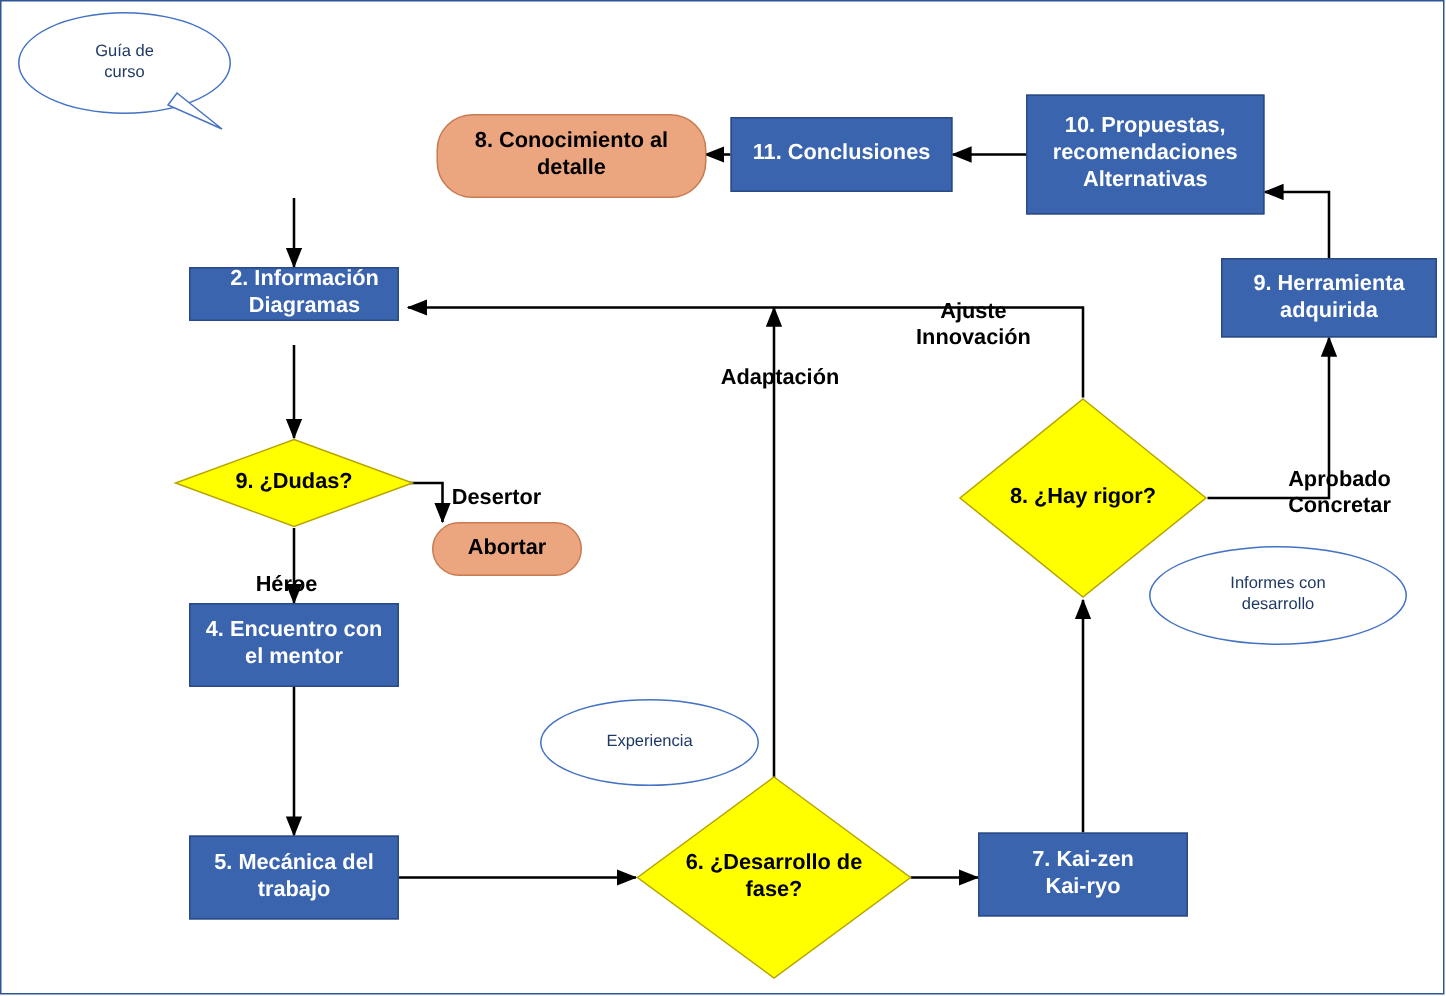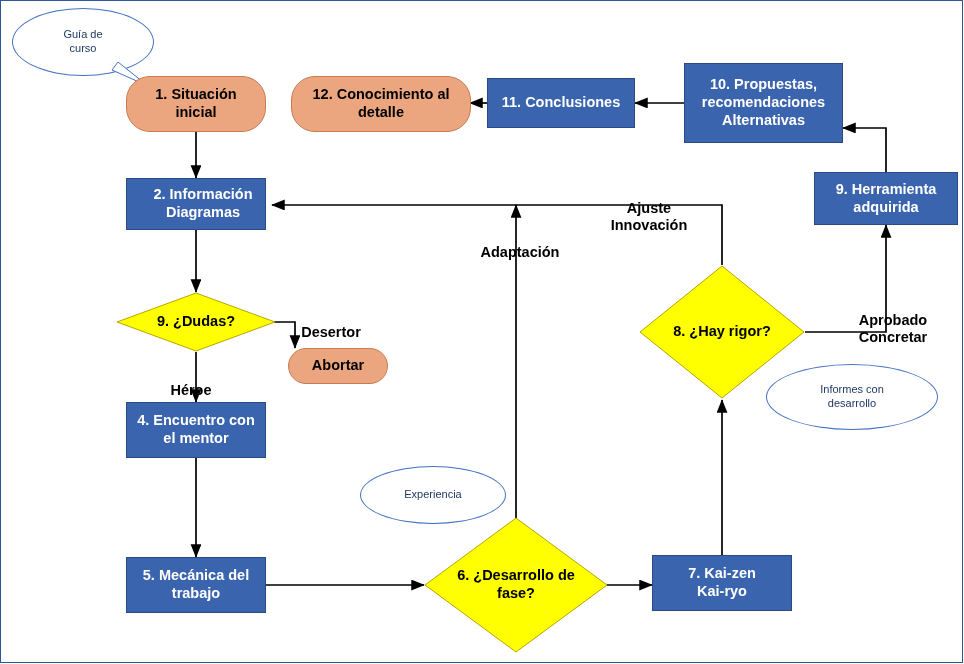--- a/index.html
+++ b/index.html
@@ -149,46 +149,42 @@
   </svg>
 
   <div class="callout" style="left:12px; top:8px; width:142px; height:68px;">
     <span style="white-space: pre-line;">Guía de
 curso</span>
   </div>
   <svg class="wires" viewBox="0 0 964 664">
     <path d="M118,62 L148,86 L112,70 z" fill="#ffffff" stroke="#4472c4" stroke-width="1"></path>
   </svg>
 
-  <div class="node pill" style="left:126px; top:76px; width:140px; height:56px;">
-    <span style="white-space: pre-line;">1. Situación
-inicial</span>
-  </div>
 
   <div class="node pill" style="left:291px; top:76px; width:180px; height:56px;">
-    <span style="white-space: pre-line;">12. Conocimiento al
+    <span style="white-space: pre-line;">8. Conocimiento al
 detalle</span>
   </div>
 
   <div class="node rect" style="left:487px; top:78px; width:148px; height:50px;">
     <span style="white-space: pre-line;">11. Conclusiones</span>
   </div>
 
   <div class="node rect" style="left:684px; top:63px; width:159px; height:80px;">
     <span style="white-space: pre-line;">10. Propuestas,
 recomendaciones
 Alternativas</span>
   </div>
 
   <div class="node rect" style="left:814px; top:172px; width:144px; height:53px;">
     <span style="white-space: pre-line;">9. Herramienta
 adquirida</span>
   </div>
 
-  <div class="node rect" style="left:126px; top:178px; width:140px; height:52px;padding-left:18px;">
+  <div class="node rect" style="left:126px; top:178px; width:140px; height:36px;padding-left:18px;">
     <span style="white-space: pre-line;">2. Información
 Diagramas</span>
   </div>
 
   <div class="diamond-wrap" style="left:116px; top:292px; width:160px; height:60px;">
     <svg width="160" height="60" viewBox="0 0 160 60">
       <polygon points="80,1 159,30 80,59 1,30" fill="#ffff00" stroke="#b8a400" stroke-width="1"></polygon>
     </svg>
     <span class="lbl" style="white-space: pre-line;">9. ¿Dudas?</span>
   </div>

